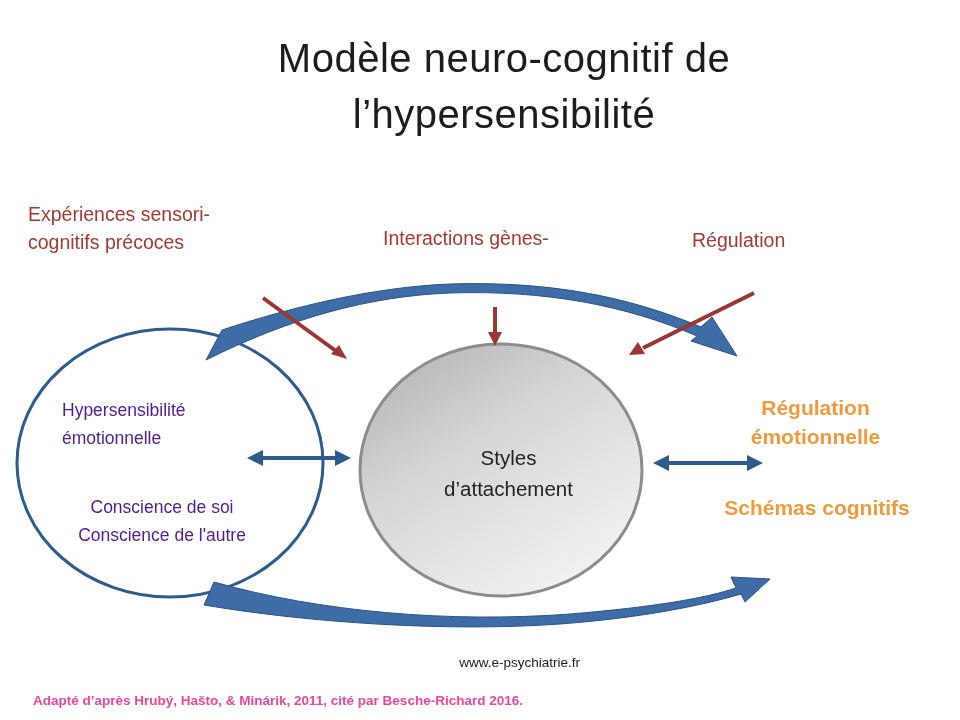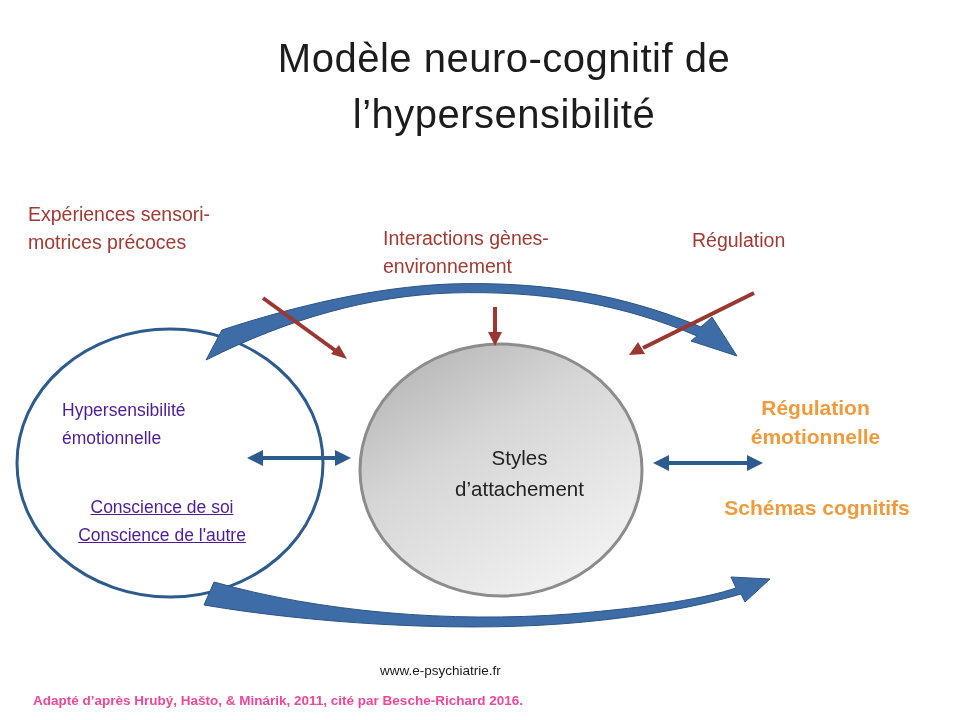--- a/index.html
+++ b/index.html
@@ -27,40 +27,40 @@
   }
   .lbl-experiences { left: 28px;  top: 200px; width: 295px; }
   .lbl-interactions{ left: 383px; top: 224px; width: 235px; }
   .lbl-regneuro    { left: 692px; top: 226px; width: 220px; }
 
   .orange-light {
     color: #4c1d95;
     font-size: 17.5px; line-height: 28px;
   }
   .lbl-hyper      { left: 62px; top: 396px; width: 210px; text-align: left; }
-  .lbl-conscience { left: 42px; top: 493px; width: 240px; text-align: center; text-decoration: underline; }
+  .lbl-conscience { left: 42px; top: 493px; width: 240px; text-align: center; }
 
   .orange-bold {
     color: #ef9b3d; font-weight: bold;
     font-size: 21px; line-height: 29px;
     text-align: center;
   }
   .lbl-regemo  { left: 723px; top: 393px; width: 185px; }
   .lbl-schemas { left: 697px; top: 493px; width: 240px; }
 
   .lbl-styles {
-    left: 422px; top: 442px; width: 195px;
+    left: 411px; top: 442px; width: 195px;
     text-align: center;
     color: #222222; font-size: 20.5px; line-height: 31px;
   }
 
   .footer-site {
     left: 380px; top: 655px; width: 200px;
-    text-align: left;
-    color: #1a1a1a; font-size: 13.5px; margin-top: 8px;
+    text-align: right;
+    color: #1a1a1a; font-size: 13.5px;
   }
   .footer-citation {
     left: 33px; top: 693px; width: 900px;
     text-align: left;
     color: #ec4899; font-size: 13.5px; font-weight: bold;
   }
 </style>
 </head>
 <body>
 
@@ -129,26 +129,25 @@
     </g>
   </svg>
 
   <div class="abs title">
     <div>Modèle neuro-cognitif de</div>
     <div>l’hypersensibilité</div>
   </div>
 
   <div class="abs red-label lbl-experiences">
     <div>Expériences sensori-</div>
-    <div>motrices précoces</div>
+    <div>cognitifs précoces</div>
   </div>
 
   <div class="abs red-label lbl-interactions">
     <div>Interactions gènes-</div>
-    <div>environnement</div>
   </div>
 
   <div class="abs red-label lbl-regneuro">
     <div>Régulation</div>
   </div>
 
   <div class="abs orange-light lbl-hyper">
     <div>Hypersensibilité</div>
     <div>émotionnelle</div>
   </div>

